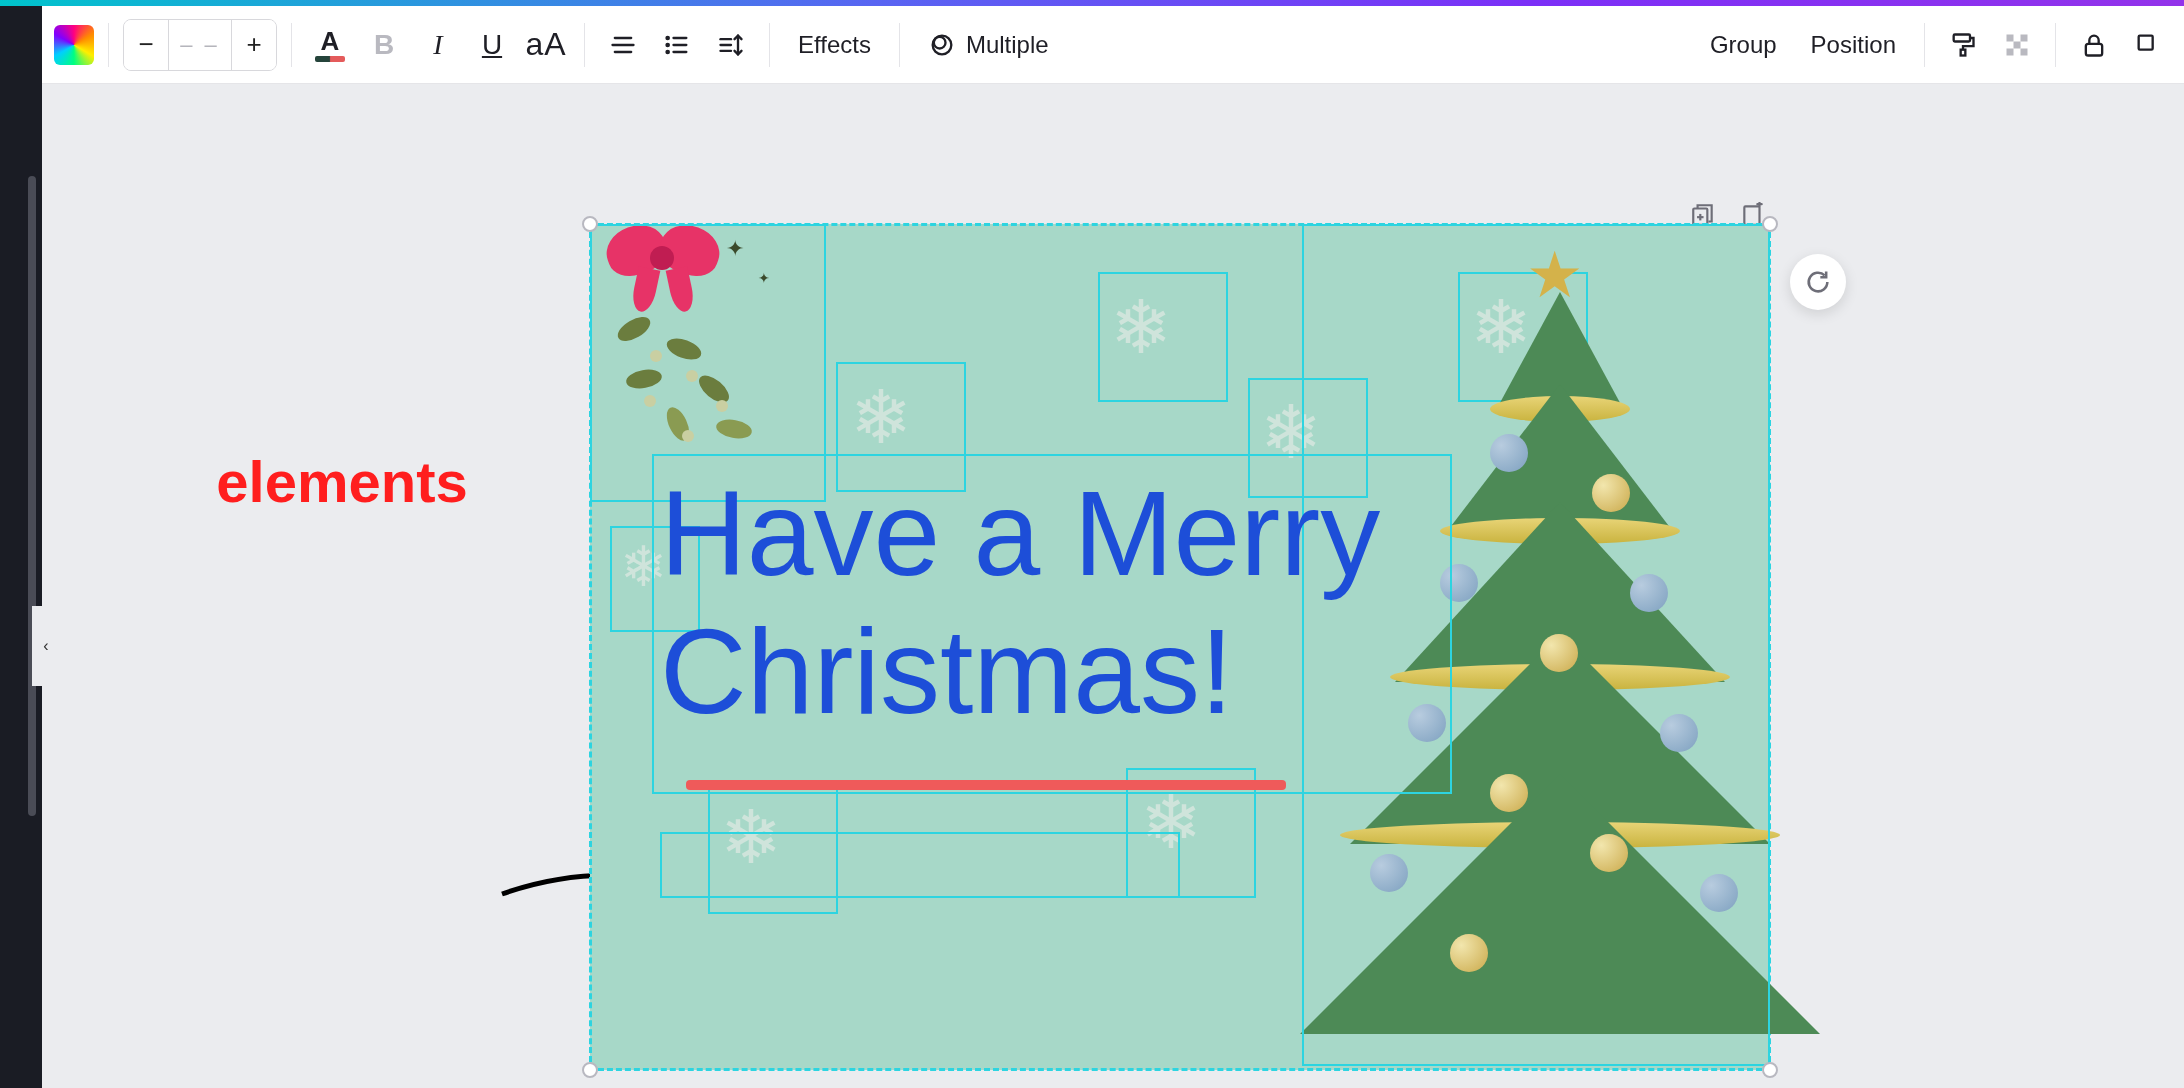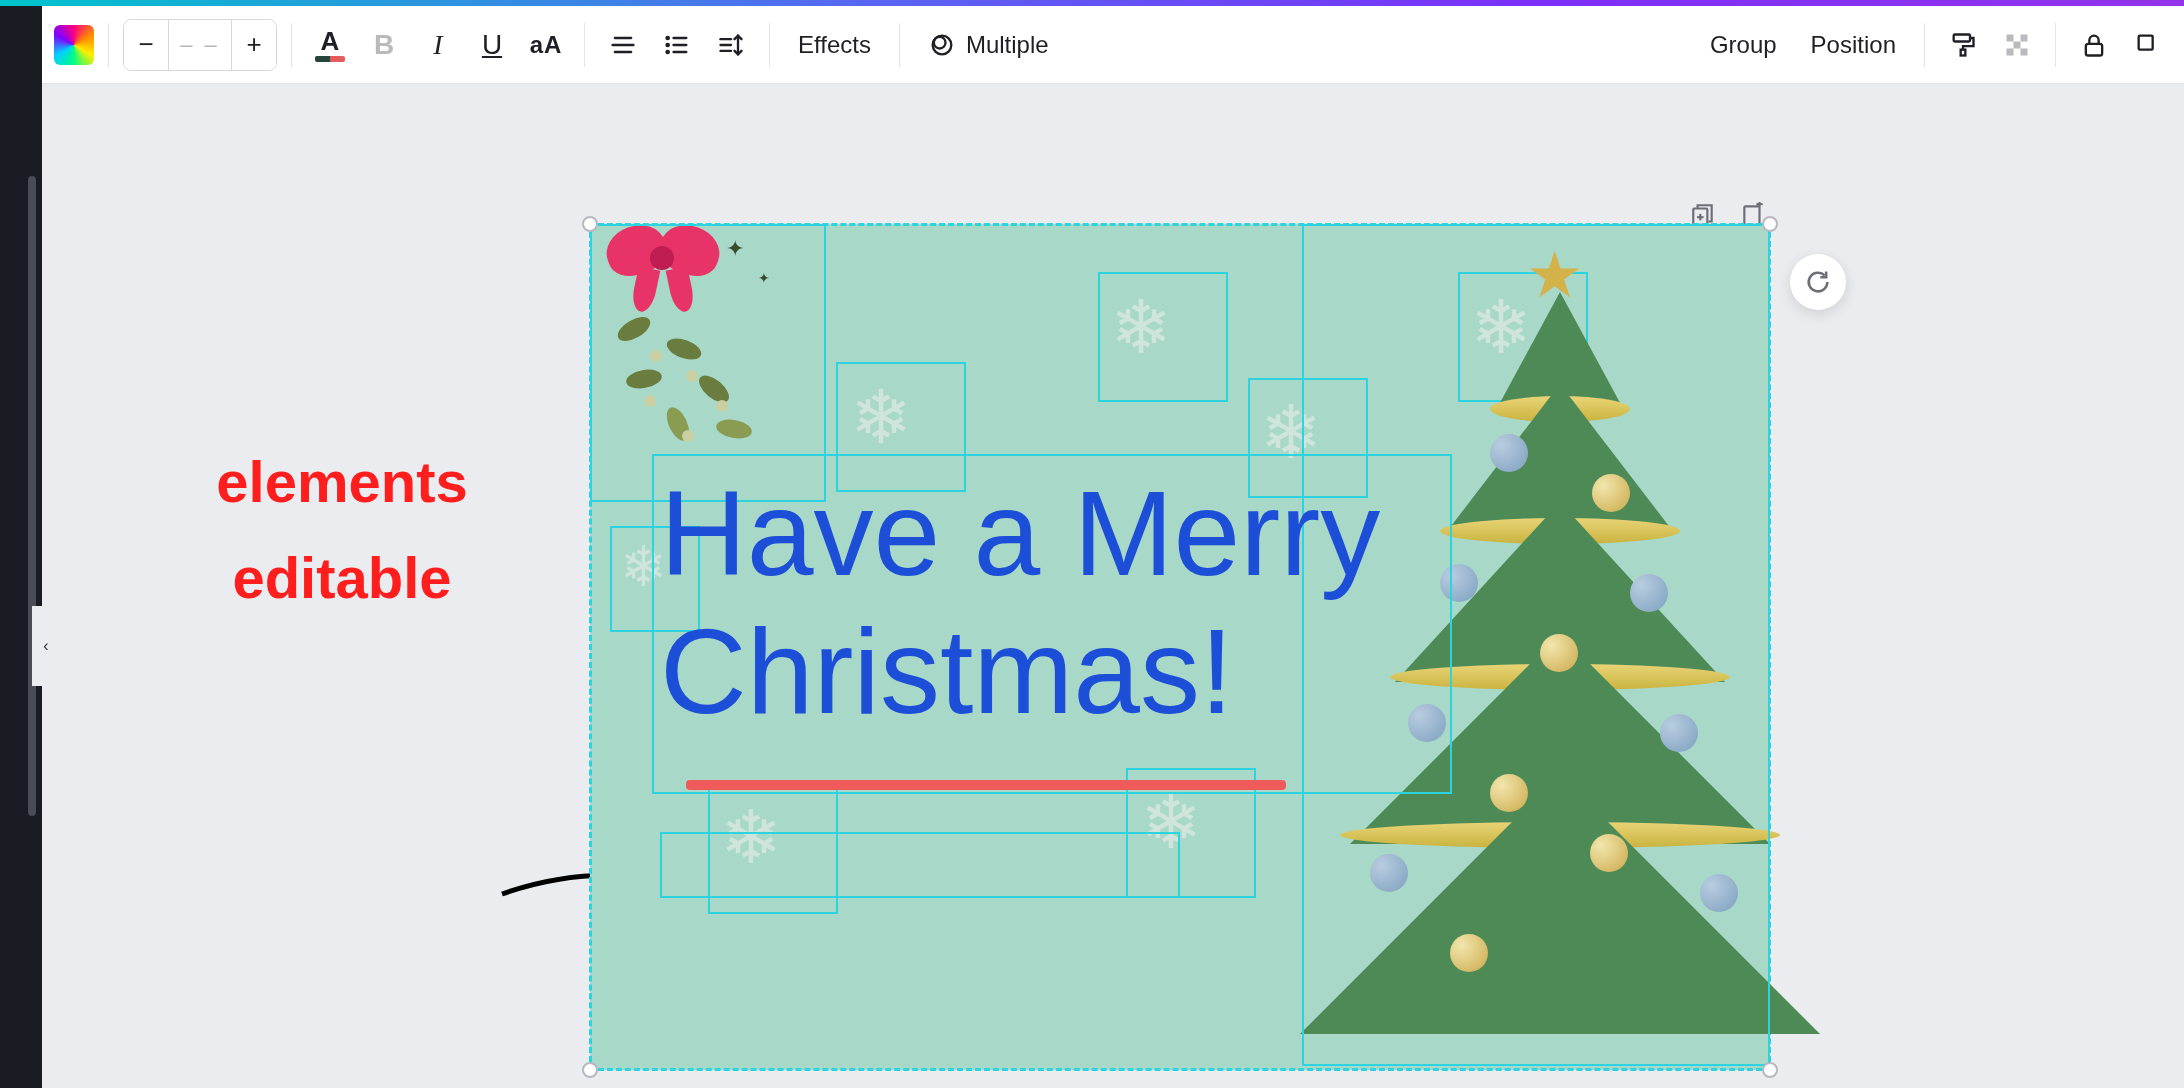--- a/index.html
+++ b/index.html
@@ -102,21 +102,21 @@
 
 .text-color-btn { flex-direction: column; gap: 0; }
 .text-color-btn .A { font-size: 26px; font-weight: 600; line-height: 1; }
 .text-color-btn .under { width: 30px; height: 6px; border-radius: 2px;
   background: linear-gradient(90deg, #25443b 0%, #25443b 48%, #e45b5b 52%, #e45b5b 100%);
   margin-top: 2px;
 }
 .bold { font-weight: 800; color: #b9b9c0; }
 .italic { font-style: italic; font-family: Georgia, serif; }
 .underline { text-decoration: underline; }
-.caps { font-size: 24px; letter-spacing: 1px; font-weight: bold; }
+.caps { font-size: 32px; letter-spacing: 1px; }
 
 .tbtn svg { width: 28px; height: 28px; }
 
 .text-btn {
   height: 48px; padding: 0 14px;
   display: flex; align-items: center; gap: 10px;
   font-size: 24px; color: #1f1f26;
   border-radius: 6px; cursor: pointer;
 }
 .text-btn svg { width: 28px; height: 28px; }
@@ -371,21 +371,20 @@
           <rect x="4" y="4" width="12" height="12" rx="1"></rect>
         </g>
       </svg>
   </div>
 </div>
 
 <div class="canvas-wrap">
 
   <div class="annotation">
     <div>elements</div>
-    <div>editable</div>
   </div>
 
   <svg class="arrow-anno" viewBox="0 0 190 60">
     <path d="M 5 40 Q 90 10 175 28" fill="none" stroke="#000" stroke-width="5"></path>
     <path d="M 175 28 l -18 -14 M 175 28 l -22 10" fill="none" stroke="#000" stroke-width="5" stroke-linecap="round"></path>
   </svg>
 
   <div class="canvas-tools">
     <svg class="ct" viewBox="0 0 24 24">
         <g fill="none" stroke="#6e6e78" stroke-width="2">

